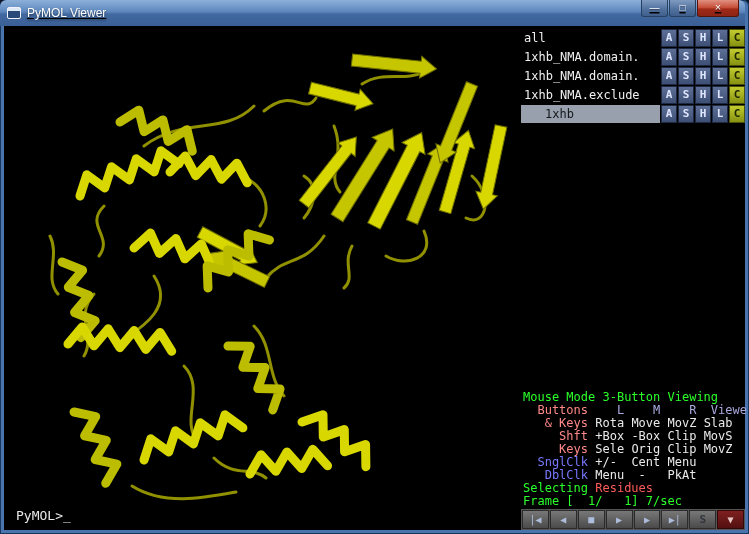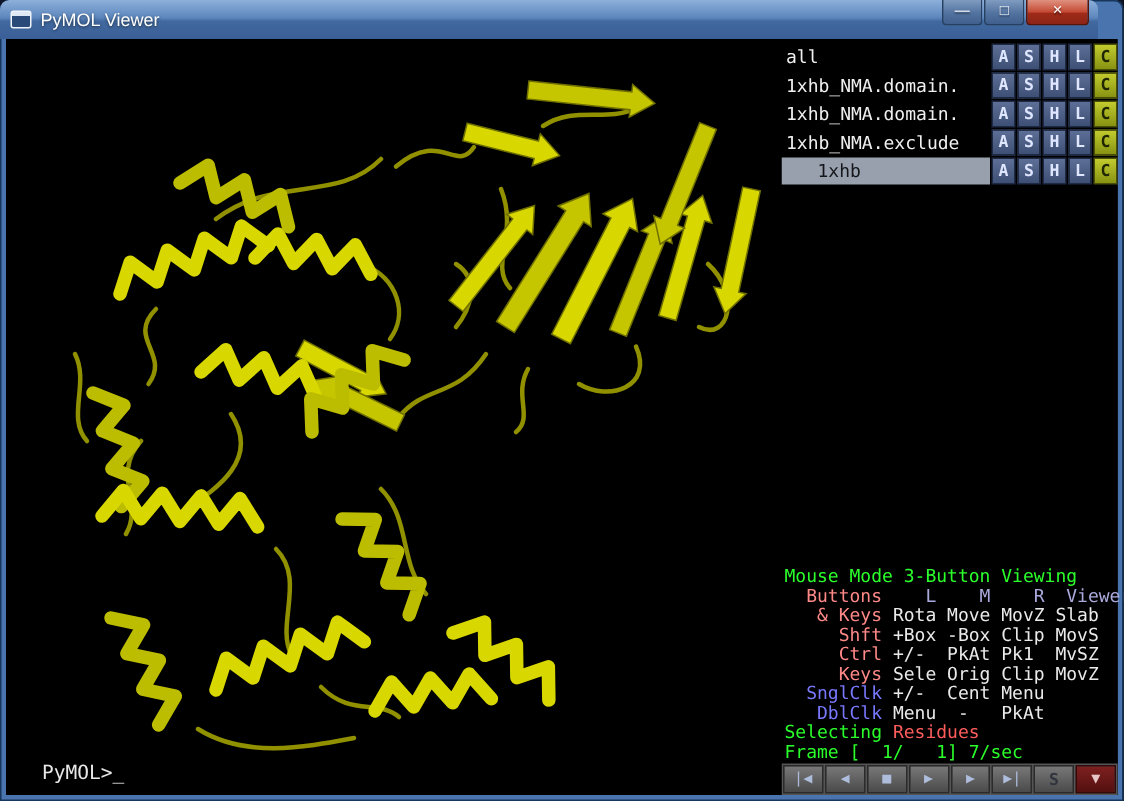--- a/index.html
+++ b/index.html
@@ -6,24 +6,24 @@
   .window{
     position:relative;width:749px;height:534px;
     background:#4a74ad;
     box-shadow:0 0 0 1px #16365c inset;
     border-radius:6px 6px 0 0;
     font-family:"Liberation Sans",sans-serif;
     overflow:hidden;
   }
   
   .titlebar{
-    position:absolute;top:0;left:0;right:17px;height:26px;
+    position:absolute;top:0;left:0;right:4px;height:26px;
     background:linear-gradient(180deg,#8db0da 0%,#5d87bd 45%,#41699f 55%,#3a5f96 100%);
     border-radius:6px 6px 0 0;
-    display:flex;align-items:center;
+    display:flex;align-items:center;text-decoration:underline;
   }
   .app-icon{
     width:14px;height:12px;margin:0 6px 0 7px;
     background:linear-gradient(180deg,#dfe9f5 0%,#dfe9f5 30%,#2a4a7a 30%);
     border:1px solid #f0f4fa;box-sizing:border-box;border-radius:2px;
   }
   .title{color:#ffffff;font-size:12px;text-shadow:0 1px 2px rgba(0,0,0,.55);flex:1;}
   .caption-buttons{display:flex;margin-right:6px;align-self:flex-start;}
   .cap-btn{
     height:17px;width:27px;box-sizing:border-box;
@@ -43,21 +43,21 @@
     display:flex;background:#000;
   }
   .viewport{position:relative;width:517px;height:504px;background:#000;overflow:hidden;}
   .viewport svg{position:absolute;top:0;left:0;}
   .loops path{stroke:var(--pm-yellow,#aaaa00);stroke-width:3;fill:none;stroke-linecap:round;opacity:.85;}
   .helix{stroke:#d8d800;stroke-width:9;fill:none;stroke-linejoin:round;stroke-linecap:round;}
   .helix2{stroke:#bcbc00;}
   .arrow{fill:#d8d800;stroke:#6f6f00;stroke-width:1;}
   .arrow2{fill:#c6c600;}
   .prompt{
-    position:absolute;left:24px;bottom:7px;
+    position:absolute;left:12px;bottom:7px;
     font:13px "DejaVu Sans Mono",monospace;color:#e8e8e8;
   }
   
   .sidepanel{width:224px;height:504px;background:#000;display:flex;flex-direction:column;}
   .obj-rows{padding-top:3px;}
   .obj-row{display:flex;height:18px;margin-bottom:1px;}
   .obj-name{
     flex:1;font:12px/18px "DejaVu Sans Mono",monospace;color:#f0f0f0;
     padding-left:3px;overflow:hidden;white-space:nowrap;background:#000;
   }
@@ -226,21 +226,20 @@
 
       </div>
 
       <div class="panel-fill"></div>
 
       <div class="mouse-panel">
         <div class="mline"><span class="g">Mouse Mode 3-Button Viewing</span></div>
         <div class="mline"><span class="sal">  Buttons</span><span class="lav">    L    M    R  Viewer</span></div>
         <div class="mline"><span class="sal">   &amp; Keys</span><span class="w"> Rota Move MovZ Slab</span></div>
         <div class="mline"><span class="sal">     Shft</span><span class="w"> +Box -Box Clip MovS</span></div>
-        <div class="mline"><span class="sal">     Ctrl</span><span class="w"> +/-  PkAt Pk1  MvSZ</span></div>
         <div class="mline"><span class="sal">     Keys</span><span class="w"> Sele Orig Clip MovZ</span></div>
         <div class="mline"><span class="bl">  SnglClk</span><span class="w"> +/-  Cent Menu</span></div>
         <div class="mline"><span class="bl">   DblClk</span><span class="w"> Menu  -   PkAt</span></div>
         <div class="mline"><span class="g">Selecting </span><span class="rd">Residues</span></div>
         <div class="mline"><span class="g">Frame [  1/   1] 7/sec</span></div>
       </div>
 
       <div class="transport">
         <div class="t-btn">|◀</div>
         <div class="t-btn">◀</div>

